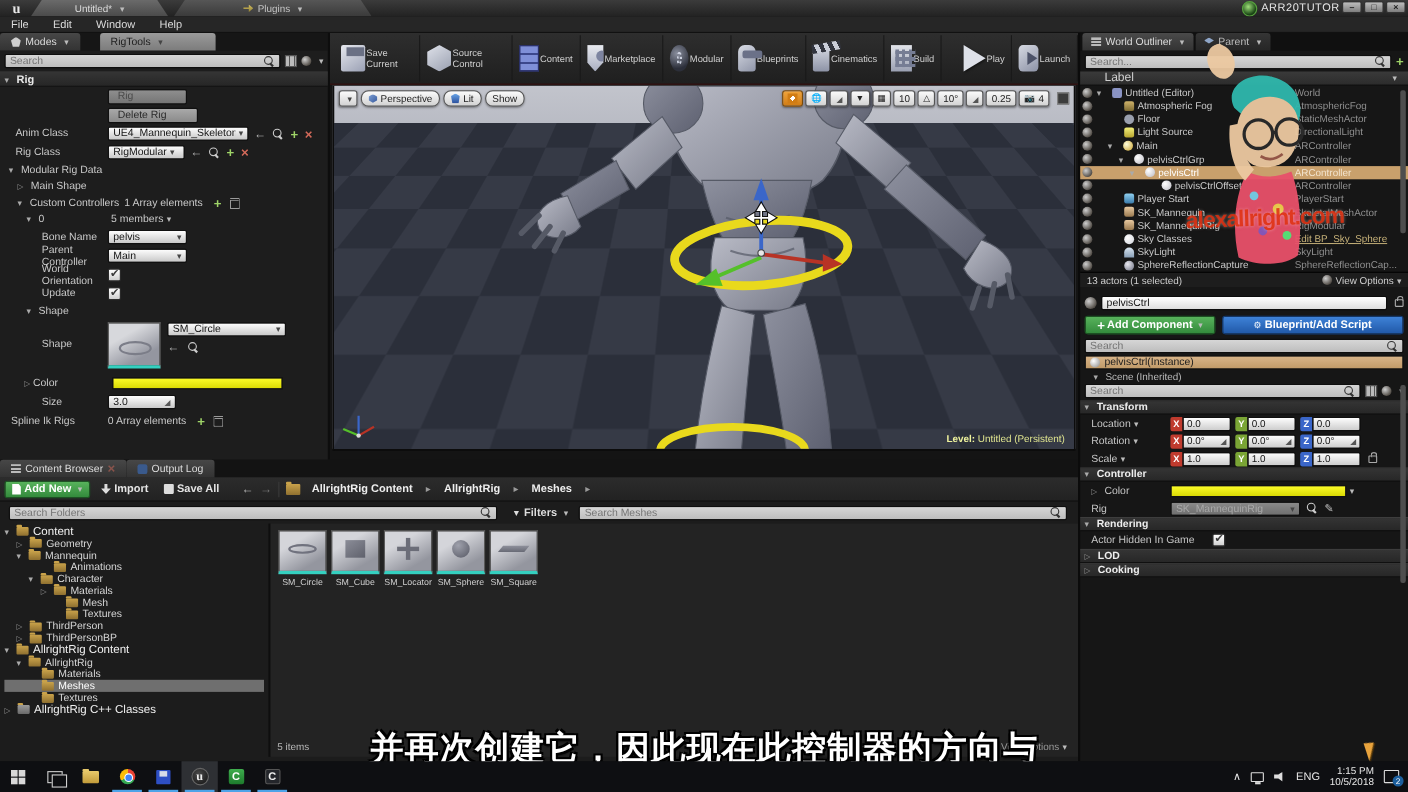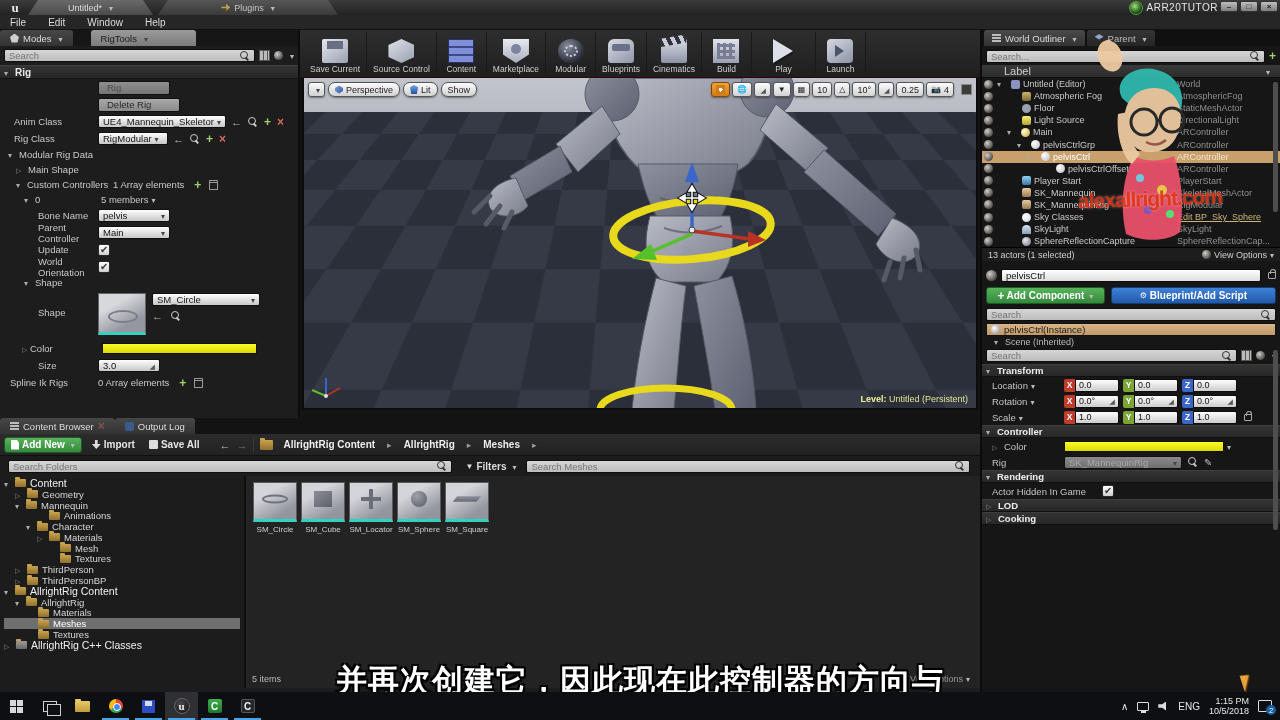--- a/index.html
+++ b/index.html
@@ -64,21 +64,21 @@
 .lrow .lab.sub{padding-left:34px}
 .fldbtn{height:13px;background:linear-gradient(#fdfdfd,#c8c8c8);border:1px solid #101010;border-radius:2px;color:#151515;display:flex;align-items:center;padding:0 4px;font-size:9.5px}
 .greybtn{height:14px;background:linear-gradient(#a9a9a9,#8a8a8a);border:1px solid #101010;border-radius:2px;color:#2a2a2a;display:flex;align-items:center;padding:0 8px;font-size:9.5px}
 .greybtn.disabled{background:linear-gradient(#8f8f8f,#757575);color:#4a4a4a}
 .shape-thumb{width:48px;height:42px;background:linear-gradient(150deg,#d7d8dc 30%,#9496a0 75%);border:1px solid #666;border-bottom:3px solid #35d0c0;position:relative}
 .shape-thumb::after{content:"";position:absolute;left:9px;top:16px;width:26px;height:9px;border:2px solid #7b7d88;border-radius:50%}
 .colorbar{height:11px;background:linear-gradient(#fbfb28,#d9d904);border:1px solid #101010;width:155px}
 
 
 .main-toolbar{left:300px;top:30px;width:680px;height:47px;background:linear-gradient(#2e2e2e,#1f1f1f);border-bottom:1px solid #3a1212;display:flex;align-items:flex-start;padding:2px 0 0 4px}
-.tbtn{height:42px;min-width:50px;padding:0 6px;display:flex;flex-direction:column;align-items:center;justify-content:flex-end;gap:1px;color:#cfcfcf;font-size:8.5px;border-right:1px solid #191919}
+.tbtn{height:42px;min-width:50px;padding:0 6px;display:flex;flex-direction:row;align-items:center;justify-content:flex-end;gap:1px;color:#cfcfcf;font-size:8.5px;border-right:1px solid #191919}
 .tbtn .ic{width:26px;height:24px;position:relative}
 .ic-floppy{background:linear-gradient(145deg,#e6e8ee,#9aa0b4);border-radius:2px}
 .ic-floppy::after{content:"";position:absolute;left:5px;top:2px;width:16px;height:8px;background:#6a7084}
 .ic-crate{background:linear-gradient(145deg,#dfe2ea,#9aa0b0);clip-path:polygon(50% 0,100% 25%,100% 75%,50% 100%,0 75%,0 25%)}
 .ic-grid{background:repeating-linear-gradient(0deg,#7f8fd8 0 6px,#3c478c 6px 8px),#3c478c;border:1px solid #2a3066}
 .ic-shield{background:linear-gradient(#e8eaf0,#a9aec0);clip-path:polygon(0 0,100% 0,100% 65%,50% 100%,0 65%)}
 .ic-shield::after{content:"";position:absolute;left:8px;top:5px;width:10px;height:10px;border-radius:50%;background:#7d84a0}
 .ic-gear{background:radial-gradient(circle at 38% 32%,#8a8f9e,#2c2f3a 70%);border-radius:50%}
 .ic-gear::after{content:"";position:absolute;inset:6px;border-radius:50%;border:2px dotted #cdd2e0}
 .ic-pad{background:linear-gradient(145deg,#d8dbe4,#8f95a8);border-radius:6px 6px 3px 3px}
@@ -331,25 +331,25 @@
         </div>
     </div>
     <div class="lrow">
         <span class="lab sub">Parent Controller</span>
       <div class="fldbtn" style="width:72px">
           <span>Main</span>
           <span class="car" style="margin-left:auto"></span>
         </div>
     </div>
     <div class="lrow">
+        <span class="lab sub">World Orientation</span>
+        <span class="cb"></span>
+      </div>
+    <div class="lrow">
         <span class="lab sub">Update</span>
-        <span class="cb"></span>
-      </div>
-    <div class="lrow">
-        <span class="lab sub">World Orientation</span>
         <span class="cb"></span>
       </div>
     <div class="lrow" style="height:15px">
         <span class="exp" style="margin-left:20px"></span>
         <span>Shape</span>
       </div>
 
     <div class="lrow" style="height:50px;align-items:flex-start;padding-top:3px">
       <span class="lab sub" style="padding-top:14px">Shape</span>
       <div class="shape-thumb"></div>

